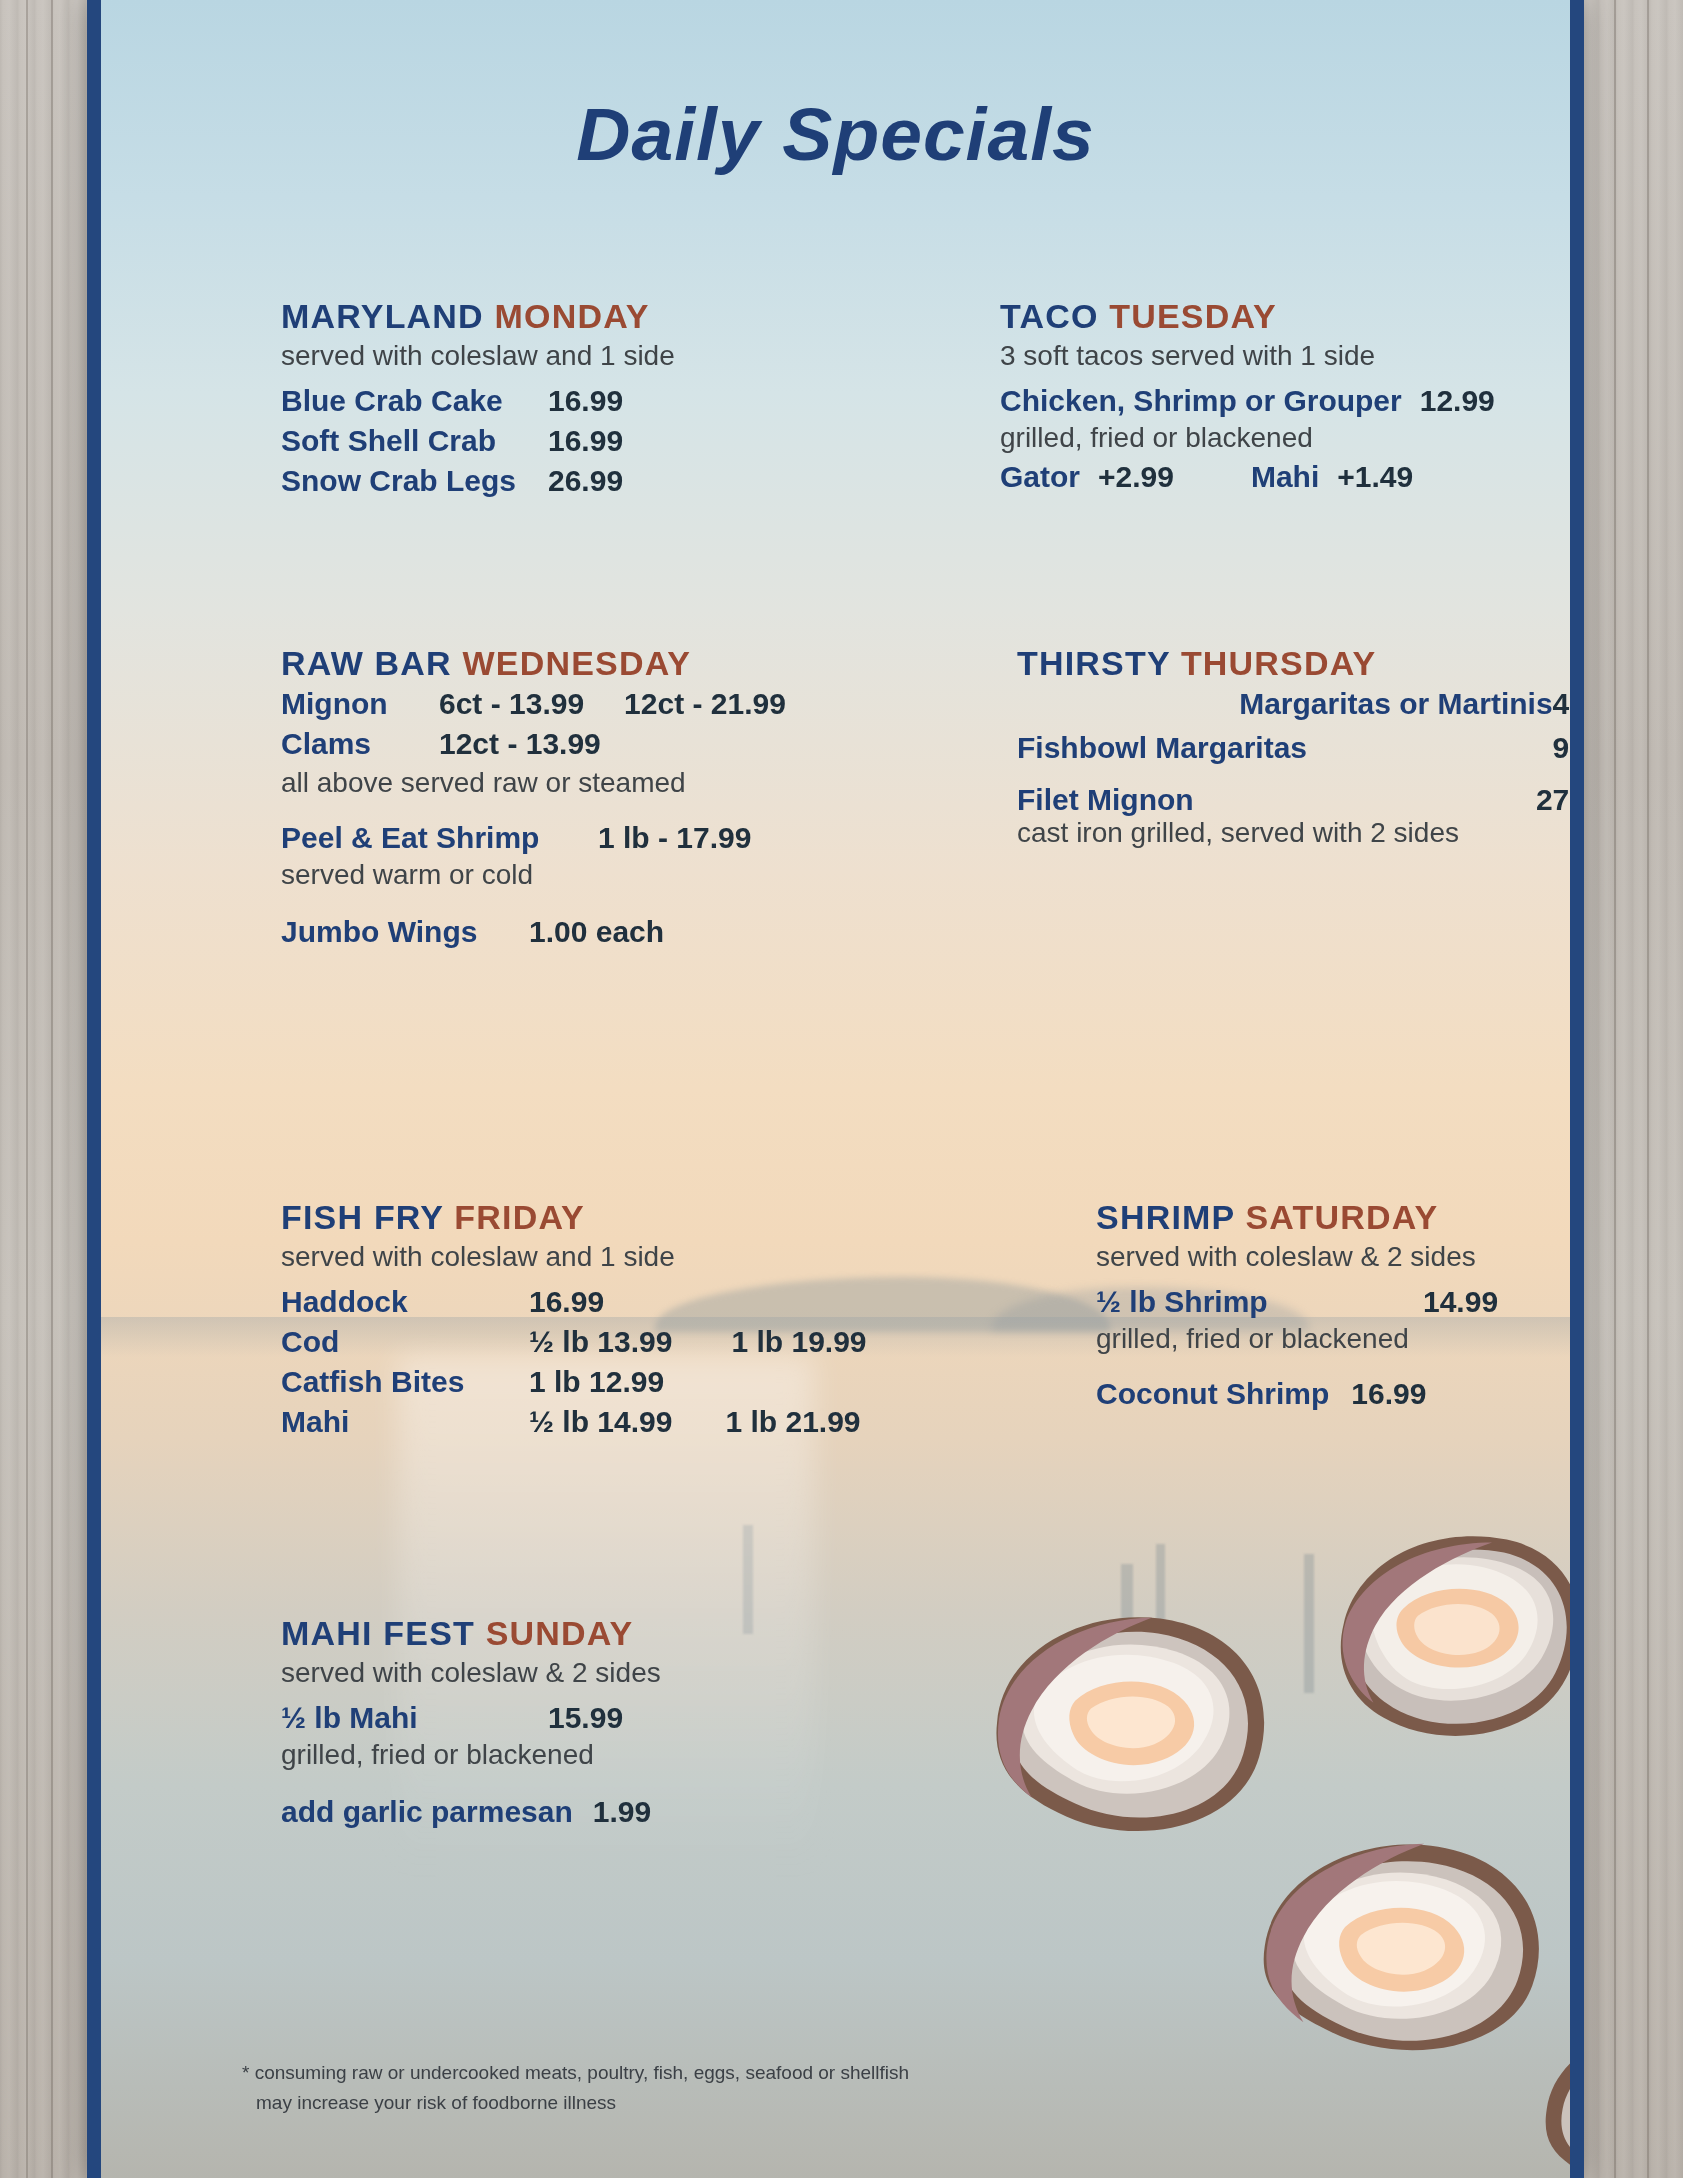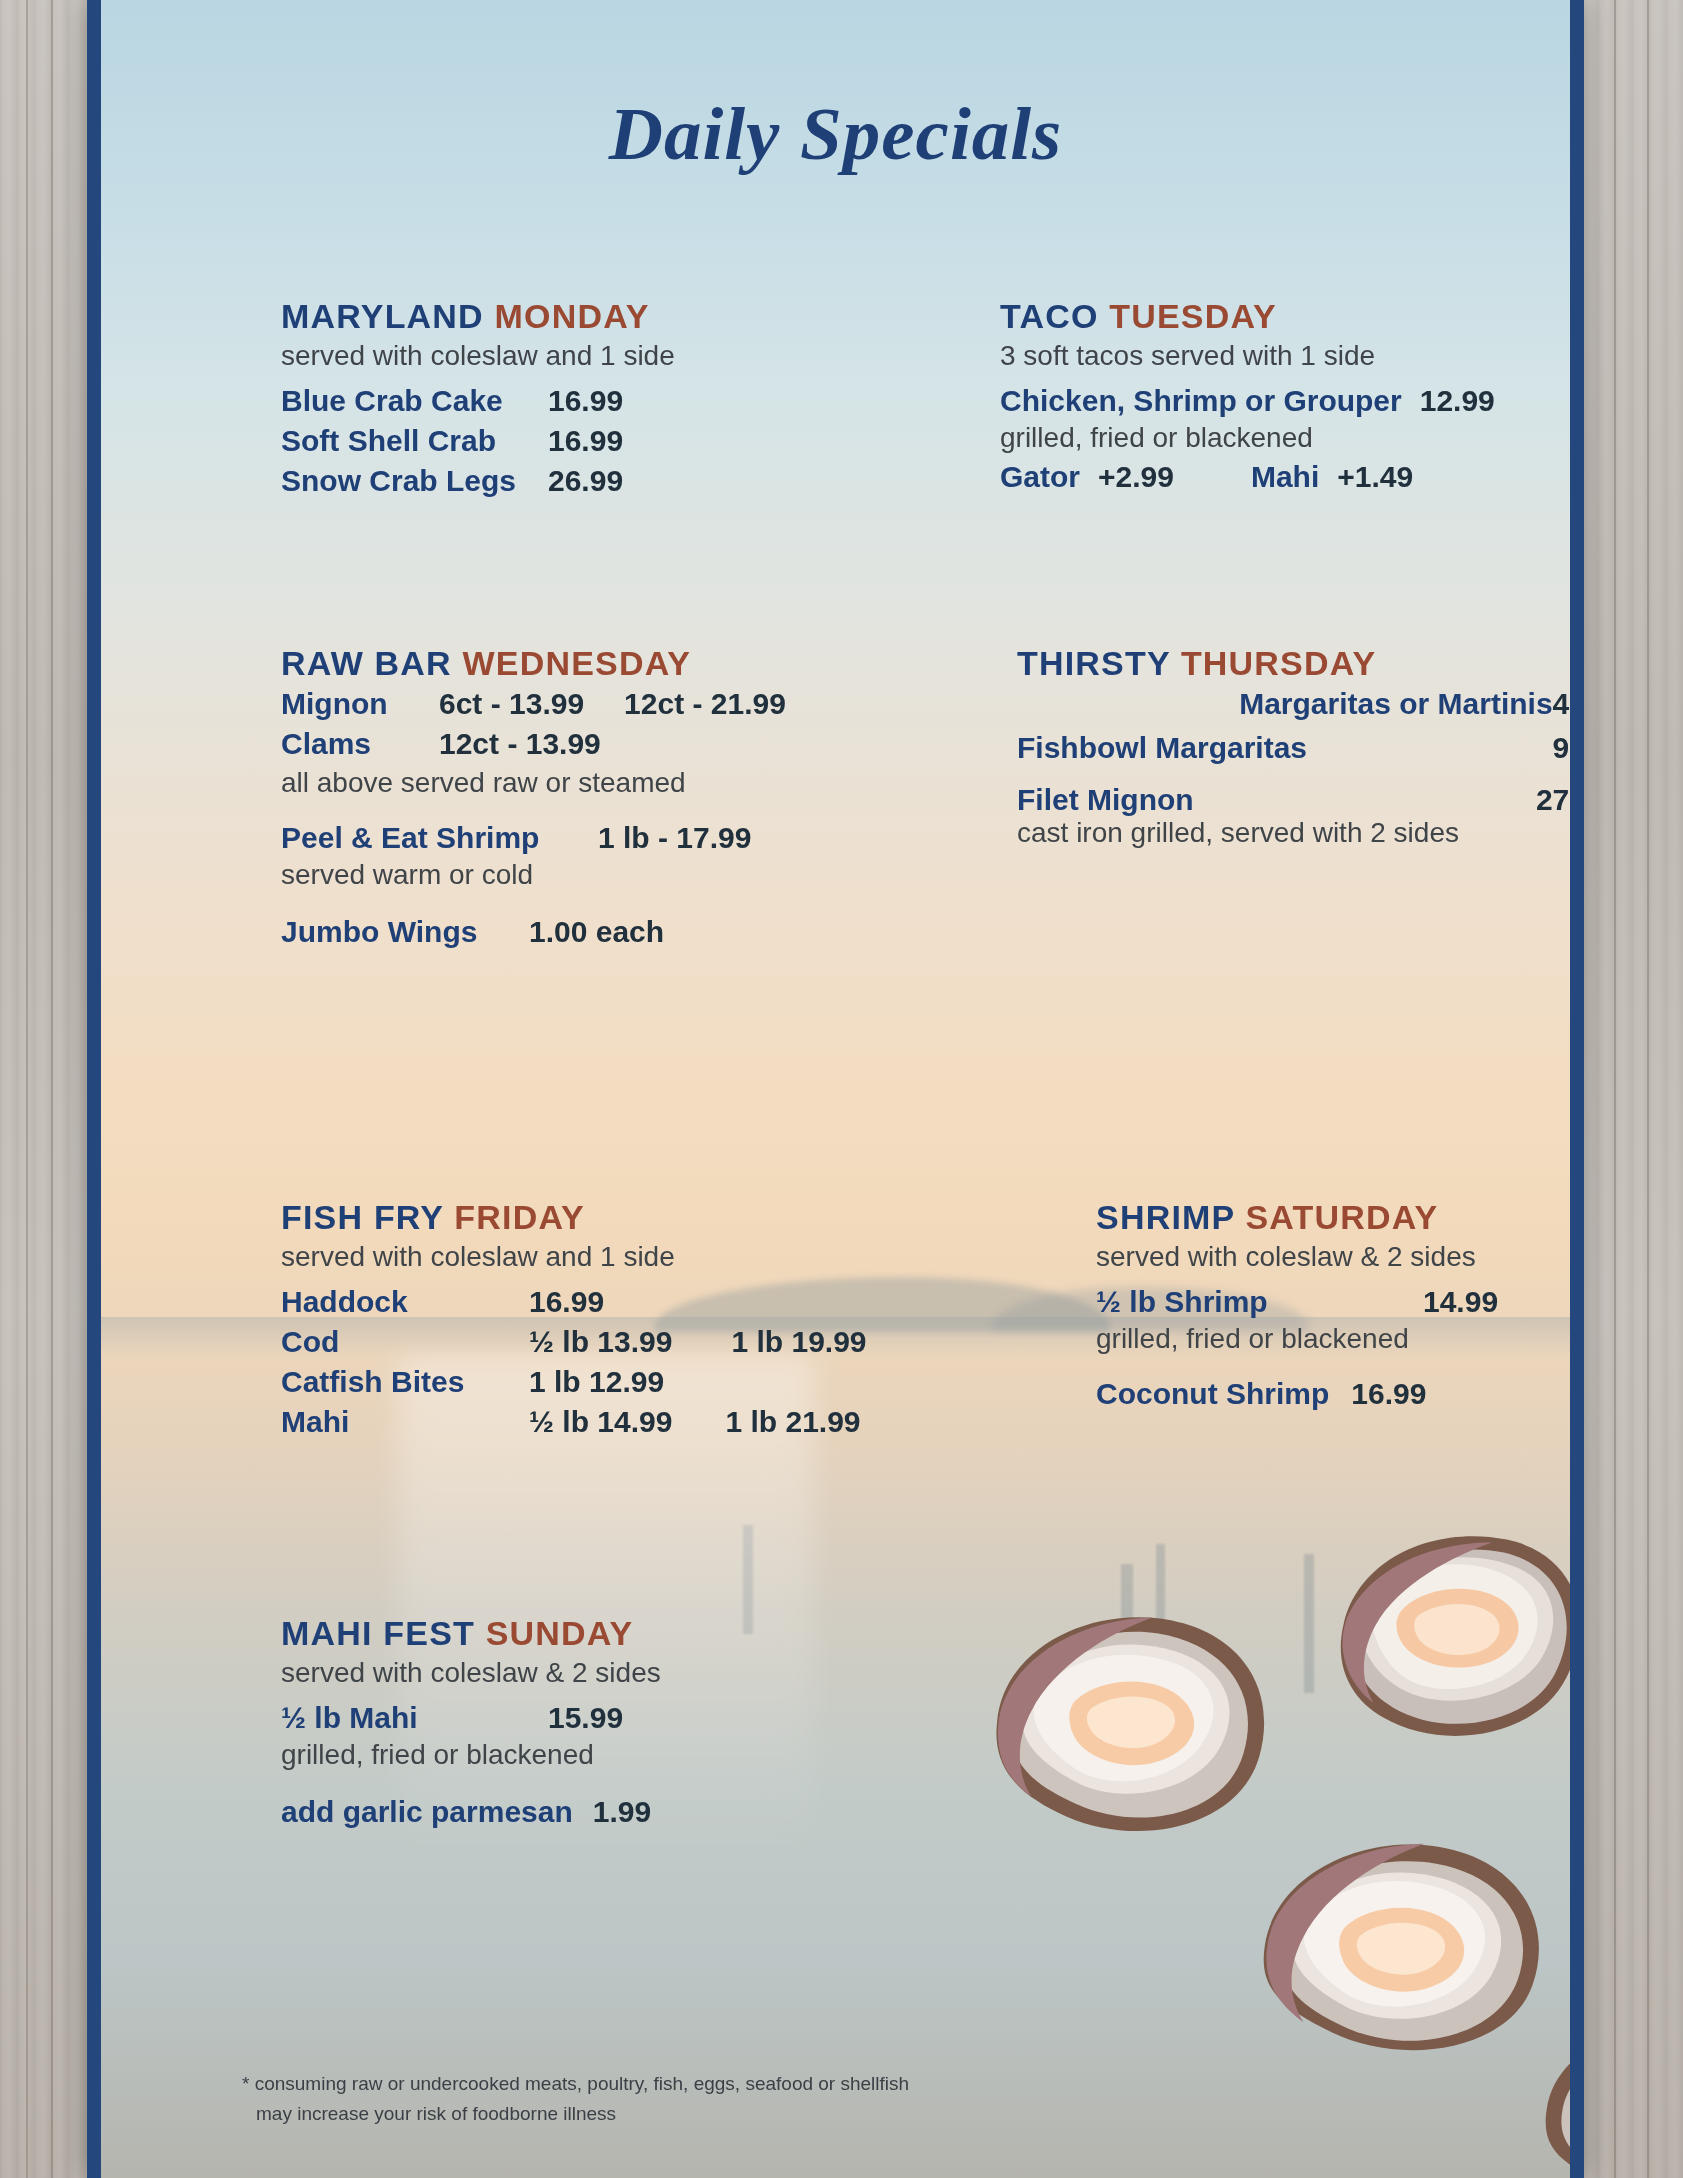--- a/index.html
+++ b/index.html
@@ -101,21 +101,21 @@
     background: linear-gradient(180deg, rgba(255,255,255,0.35), rgba(255,255,255,0));
     filter: blur(14px);
   }
 
   
   .title {
     position: absolute;
     left: 0; right: 0;
     top: 91px;
     text-align: center;
-    font-family: Liberation Serif, serif;
+    font-family: Liberation Sans, sans-serif;
     font-style: italic;
     font-weight: bold;
     font-size: 75px;
     letter-spacing: 1px;
     color: #1f3f77;
   }
 
   
   .block { position: absolute; }
 
@@ -145,21 +145,21 @@
     color: #1f3f77;
     margin-bottom: 6px;
     white-space: nowrap;
   }
   .row .name { color: #1f3f77; }
   .row .price { color: #20303d; }
 
   .note {
     position: absolute;
     left: 141px;
-    bottom: 50px;
+    bottom: 61px;
     font-size: 19px;
     line-height: 1.55;
     color: #3b4046;
   }
   .note .indent { padding-left: 14px; display: block; }
 
   
   .oyster { position: absolute; }
   .oyster svg { display: block; }
 </style>

